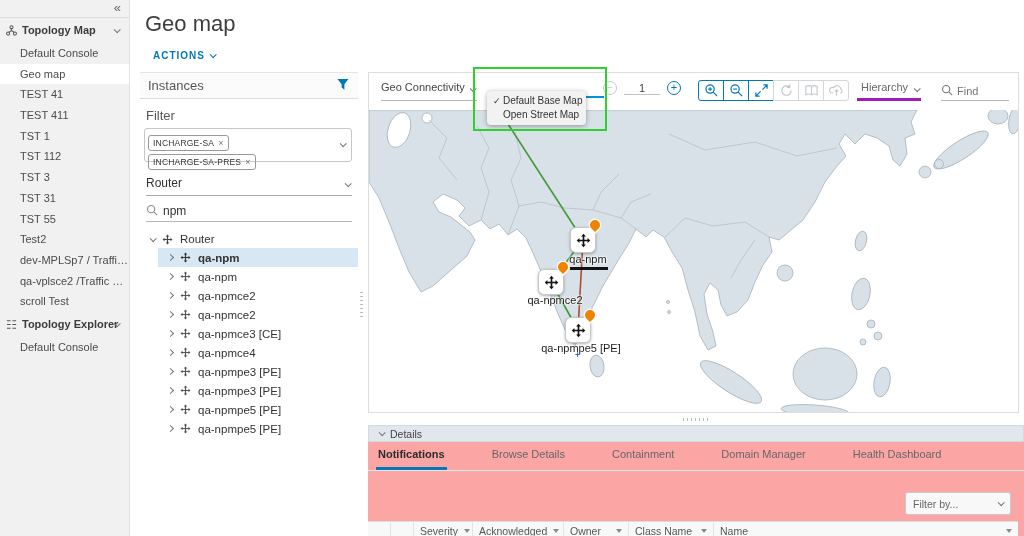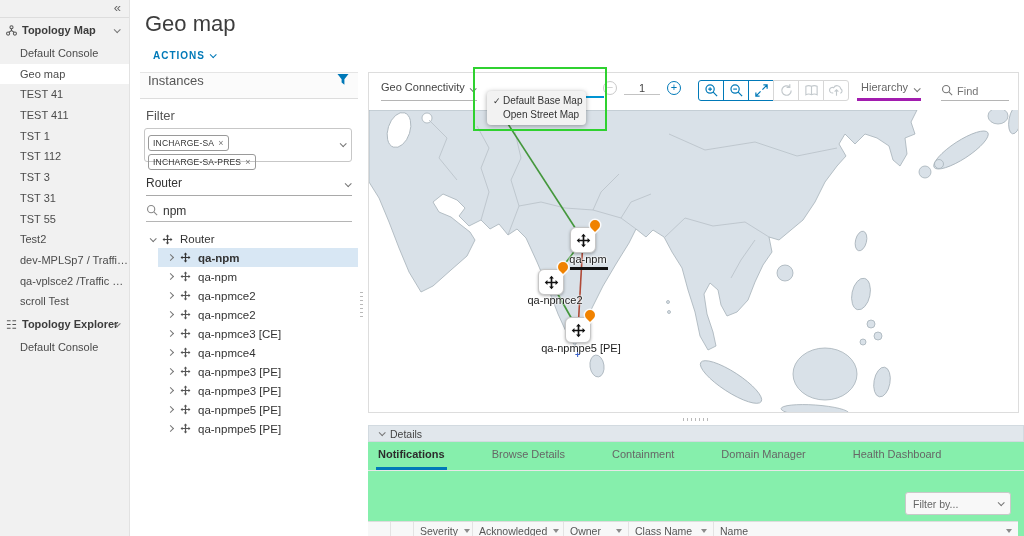--- a/index.html
+++ b/index.html
@@ -22,21 +22,21 @@
   .sb-item.sel { background:#fff; }
   .sb-icon svg { display:block; }
 
   
   #page-title { position:absolute; left:145px; top:11px; font-size:22px; color:#3d3d3d; }
   #actions { position:absolute; left:147px; top:50px; font-size:10px; font-weight:bold; letter-spacing:1px; color:#0079b8; cursor:pointer; display:flex; align-items:center; gap:5px;margin-left:6px; }
   #actions .chev { border-color:#0079b8; }
 
   
   #instances { position:absolute; left:140px; top:72px; width:218px; height:464px; border-top:1px solid #e5e5e5; }
-  .inst-head { height:26px; border-bottom:1px solid #ddd; background:#fbfbfb; display:flex; align-items:flex-start; padding:0 8px; font-size:13px; color:#565656; }
+  .inst-head { height:26px; border-bottom:1px solid #ddd; background:#fbfbfb; display:flex; align-items:center; padding:0 8px; font-size:13px; color:#565656; }
   .inst-head .spacer { flex:1; }
   .filter-label { margin:9px 0 0 6px; font-size:13px; color:#565656; }
   .chips-box { margin:5px 6px 0 4px; border:1px solid #c7c7c7; border-radius:3px; height:34px; padding:3px 16px 3px 3px; position:relative; background:#fff; }
   .chip { display:inline-block; border:1px solid #9a9a9a; border-radius:3px; font-size:8.5px; color:#333; padding:2px 4px; margin-right:3px; letter-spacing:.2px; white-space:nowrap; }
   .chip .x { color:#777; margin-left:4px; cursor:pointer; font-size:9px; }
   .chips-box .chev { position:absolute; right:6px; top:13px; }
   .row-select { margin:14px 6px 0 6px; border-bottom:1px solid #a9a9a9; height:20px; position:relative; font-size:12px; color:#333; }
   .row-select .chev { position:absolute; right:2px; top:6px; }
   .row-search { margin:5px 6px 0 6px; border-bottom:1px solid #b5b5b5; height:21px; display:flex; align-items:center; gap:5px; font-size:12px; color:#333; }
   .row-search input { border:none; outline:none; font-size:12px; color:#333; width:150px; font-family:inherit; background:transparent; }
@@ -83,21 +83,21 @@
   .plus-mark { position:absolute; color:#3a62c9; font-size:9px; font-weight:bold; }
 
   
   #basemap-menu { position:absolute; left:487px; top:80px; width:99px; background:#f2f2f2; border-radius:4px; box-shadow:0 1px 5px rgba(0,0,0,.35); z-index:40; padding:3px 0;margin-top:11px; }
   #basemap-menu .mi { height:14px; line-height:14px; font-size:10px; color:#333; padding-left:6px; white-space:nowrap; cursor:pointer; }
   #basemap-menu .mi .ck { display:inline-block; width:10px; font-size:9px; }
   #hidden-select-underline { position:absolute; left:584px; top:96px; width:20px; height:2px; background:#0095d3; z-index:30; }
   #annot-rect { position:absolute; left:473px; top:67px; width:134px; height:64px; border:2px solid #2fd130; z-index:99; pointer-events:none; }
 
   
-  #details { position:absolute; left:368px; top:425px; width:656px; height:111px; background:#86efac; }
+  #details { position:absolute; left:368px; top:425px; width:656px; height:111px; background:#fca5a5; }
   .det-bar { height:17px; background:#e1e7ec; border:1px solid #d2dae0; display:flex; align-items:center; gap:6px; padding-left:10px; font-size:10.5px; color:#444; }
   .det-tabs { height:29px; display:flex; align-items:flex-end; padding-left:8px; gap:16px; border-bottom:1px solid #e8e8e8; }
   .det-tab { font-size:11px; color:#666; padding:6px 2px 7px; margin-right:27px; cursor:pointer; border-bottom:3px solid transparent; }
   .det-tab.active { color:#2c2c2c; font-weight:bold; border-bottom-color:#0079b8; }
   .filterby { position:absolute; right:13px; top:67px; width:106px; height:23px; background:#f8f8f8; border:1px solid #c9c9c9; border-radius:3px; font-size:10.5px; color:#666; display:flex; align-items:center; padding:0 7px; cursor:pointer;justify-content:center; }
   .filterby .chev { margin-left:auto; }
   .ntable { position:absolute; left:0px; top:96px; width:650px; height:18px; background:#f7f8f8; border-top:1px solid #ddd; display:flex; font-size:10.5px; color:#555; }
   .ntable .cell { border-right:1px solid #e3e3e3; display:flex; align-items:center; padding:0 6px; gap:6px; height:100%; }
   .ntable .cell .caret-dn { margin-left:auto; }
   .ntable .c1 { width:23px; } .ntable .c2 { width:23px; }

